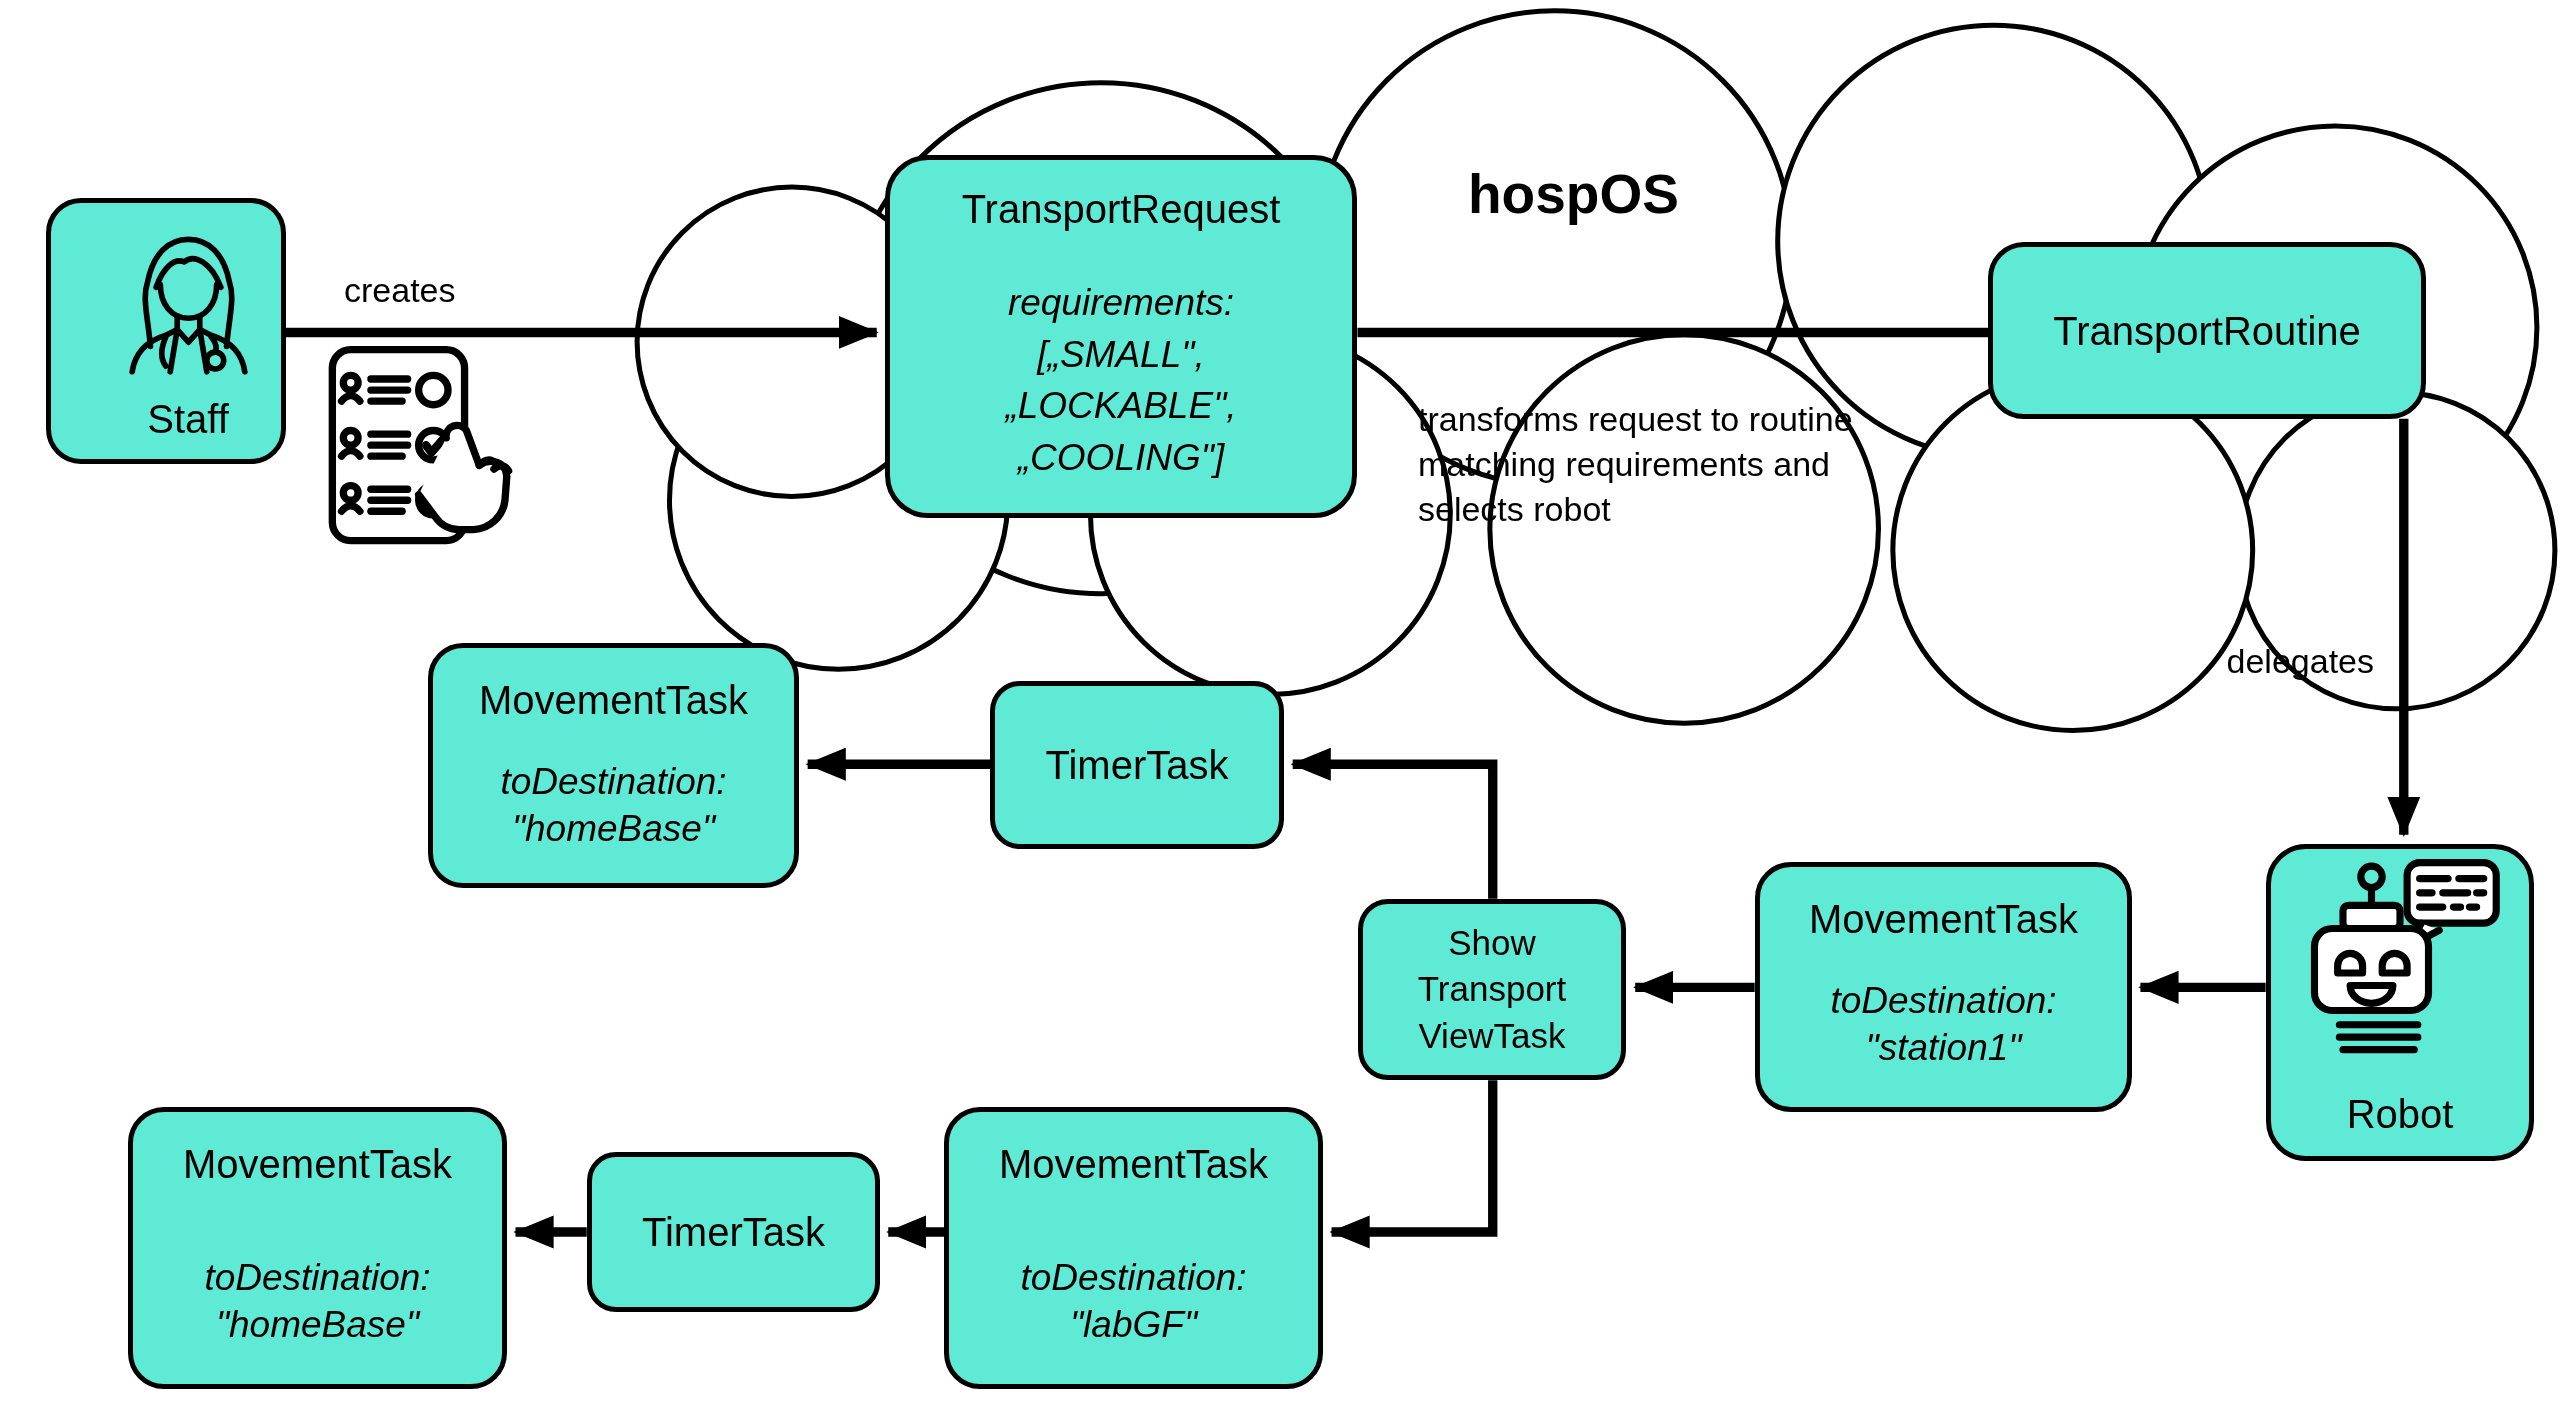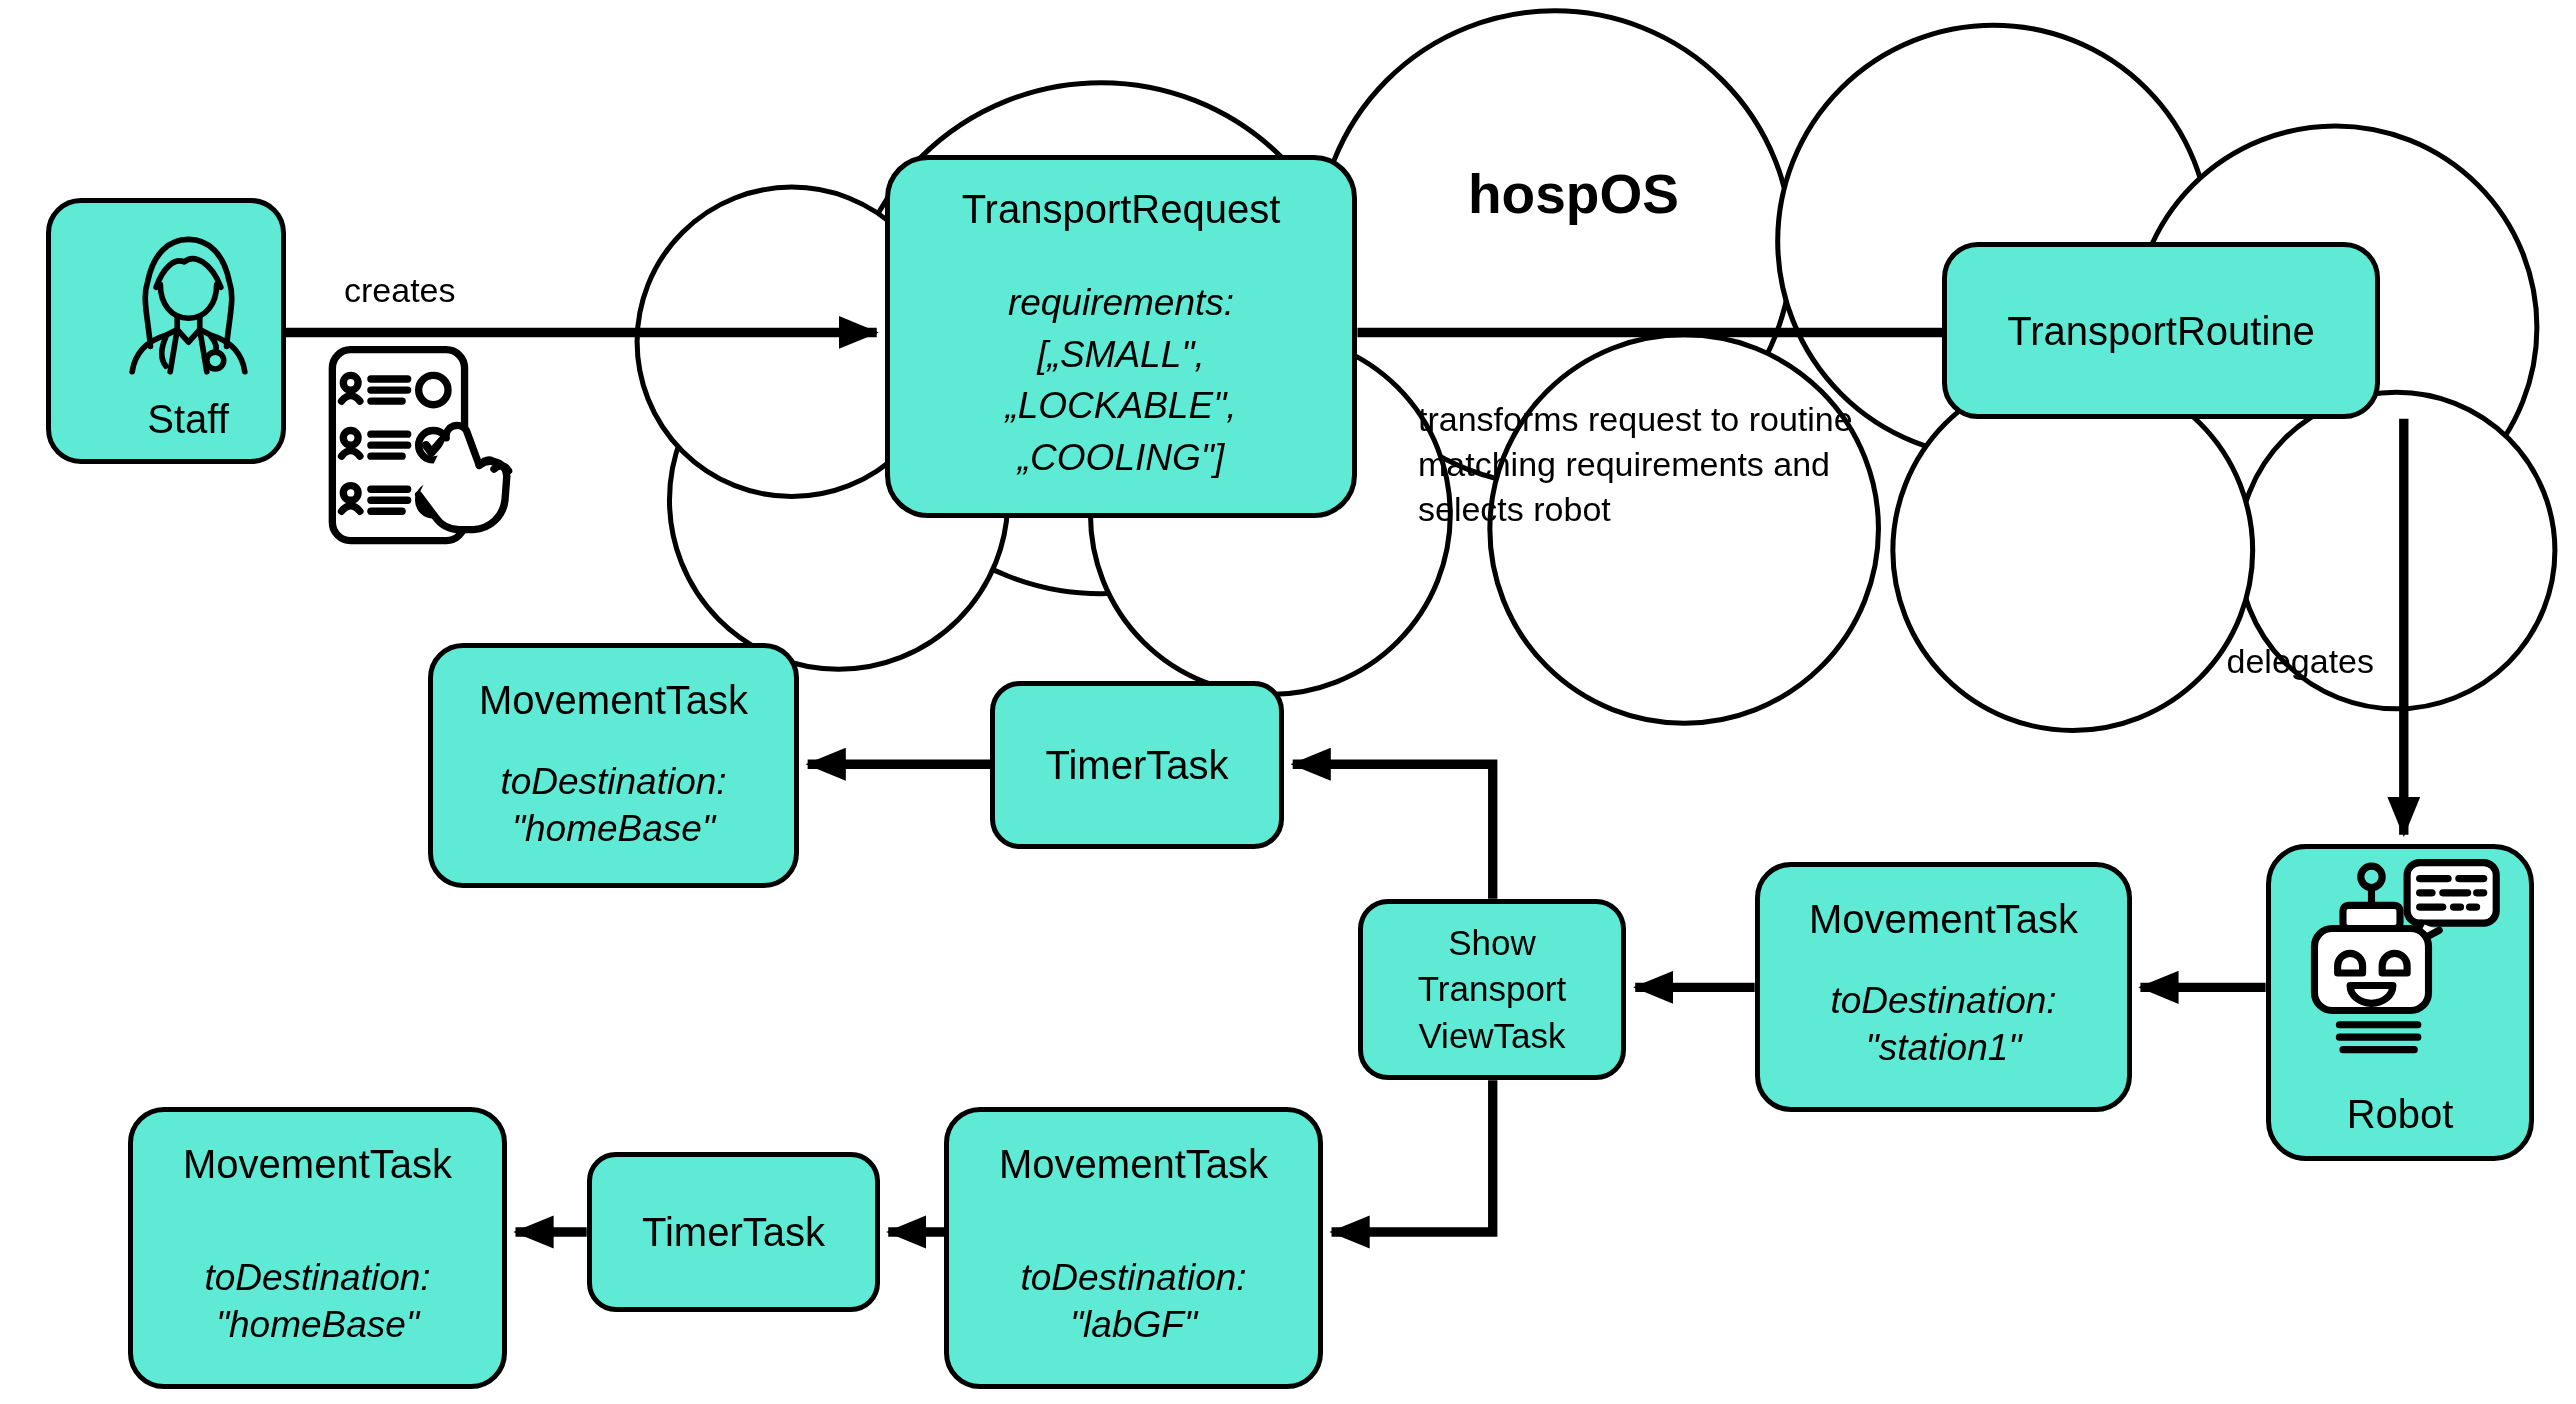--- a/index.html
+++ b/index.html
@@ -157,21 +157,21 @@
   </div>
 
   <div class="box req" style="left:885px;top:155px;width:472px;height:363px;border-radius:43px;">
     <div class="box-title">TransportRequest</div>
     <div class="box-attrs">requirements:
 [„SMALL",
 „LOCKABLE",
 „COOLING"]</div>
   </div>
 
-  <div class="box center-content" style="left:1942px;top:242px;width:438px;height:177px;border-radius:36px;">
+  <div class="box center-content" style="left:1988px;top:242px;width:438px;height:177px;border-radius:36px;">
     <div class="box-title">TransportRoutine</div>
   </div>
 
   <div class="box" style="left:2266px;top:844px;width:268px;height:317px;border-radius:40px;">
     <svg class="icon" style="margin-top:10px;" width="216" height="196" viewBox="0 0 120 110">
       <g stroke="#000" stroke-width="4" fill="none" stroke-linecap="round" stroke-linejoin="round">
         <rect x="64" y="2" width="50" height="34" rx="7" fill="#ffffff"></rect>
         <path d="M72,36 l-7,13 l17,-9" fill="#ffffff"></path>
         <line x1="71" y1="11" x2="107" y2="11" stroke-dasharray="16 6"></line>
         <line x1="71" y1="19" x2="107" y2="19" stroke-dasharray="7 6 14 5"></line>

